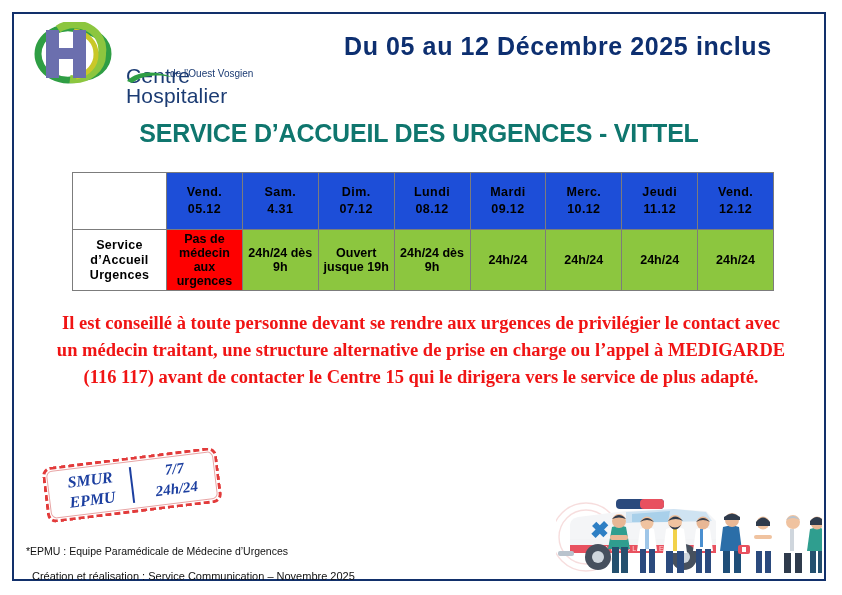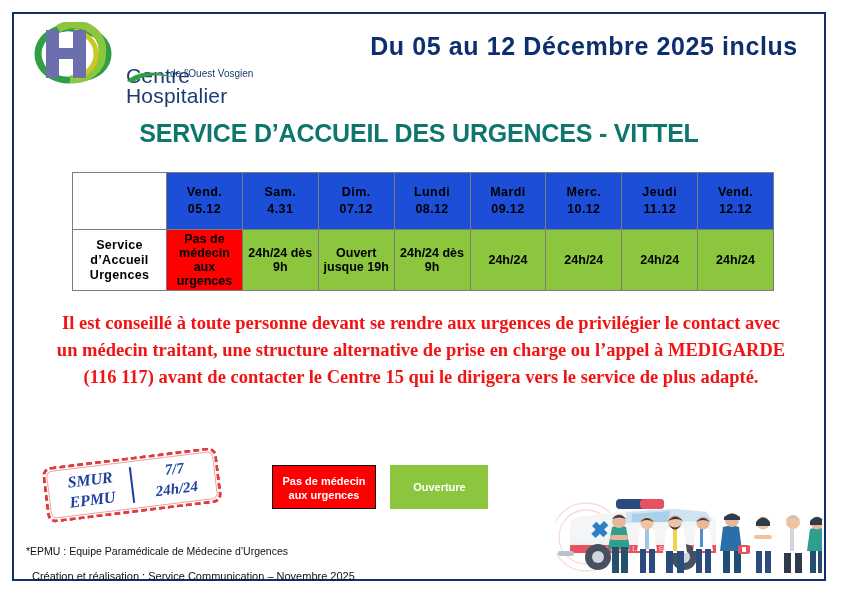--- a/index.html
+++ b/index.html
@@ -35,21 +35,21 @@
     letter-spacing:.2px;
     margin-top:40px;
   }
   .logo-text .l2{display:block;text-align:center;}
   .logo-sub{
     position:absolute;left:140px;top:46px;
     color:#1b3b73;font-size:10px;
   }
   .header-title{
     position:absolute;left:330px;top:18px;width:480px;
-    text-align:center;
+    text-align:left;
     color:#0d2f70;
     font-size:25px;
     font-weight:bold;
     letter-spacing:.6px;
   }
 
   
   .main-title{
     position:absolute;left:0;top:105px;width:100%;
     text-align:center;
@@ -262,24 +262,20 @@
     <div class="stamp-l">
       <div>SMUR</div>
       <div>EPMU</div>
     </div>
     <div class="stamp-r">
       <div>7/7</div>
       <div>24h/24</div>
     </div>
   </div>
 
-  <div class="legend">
-    <div class="legend-box legend-red">Pas de médecin aux urgences</div>
-    <div class="legend-box legend-green">Ouverture</div>
-  </div>
 
   <div class="foot1">*EPMU : Equipe Paramédicale de Médecine d’Urgences</div>
   <div class="foot2">Création et réalisation : Service Communication – Novembre 2025</div>
 
   <div class="illus">
     <svg width="266" height="96" viewBox="0 0 266 96">
       <g opacity=".35" fill="none" stroke="#e8a0a0" stroke-width="1.4">
         <circle cx="30" cy="56" r="34"></circle>
         <circle cx="30" cy="56" r="27"></circle>
       </g>

